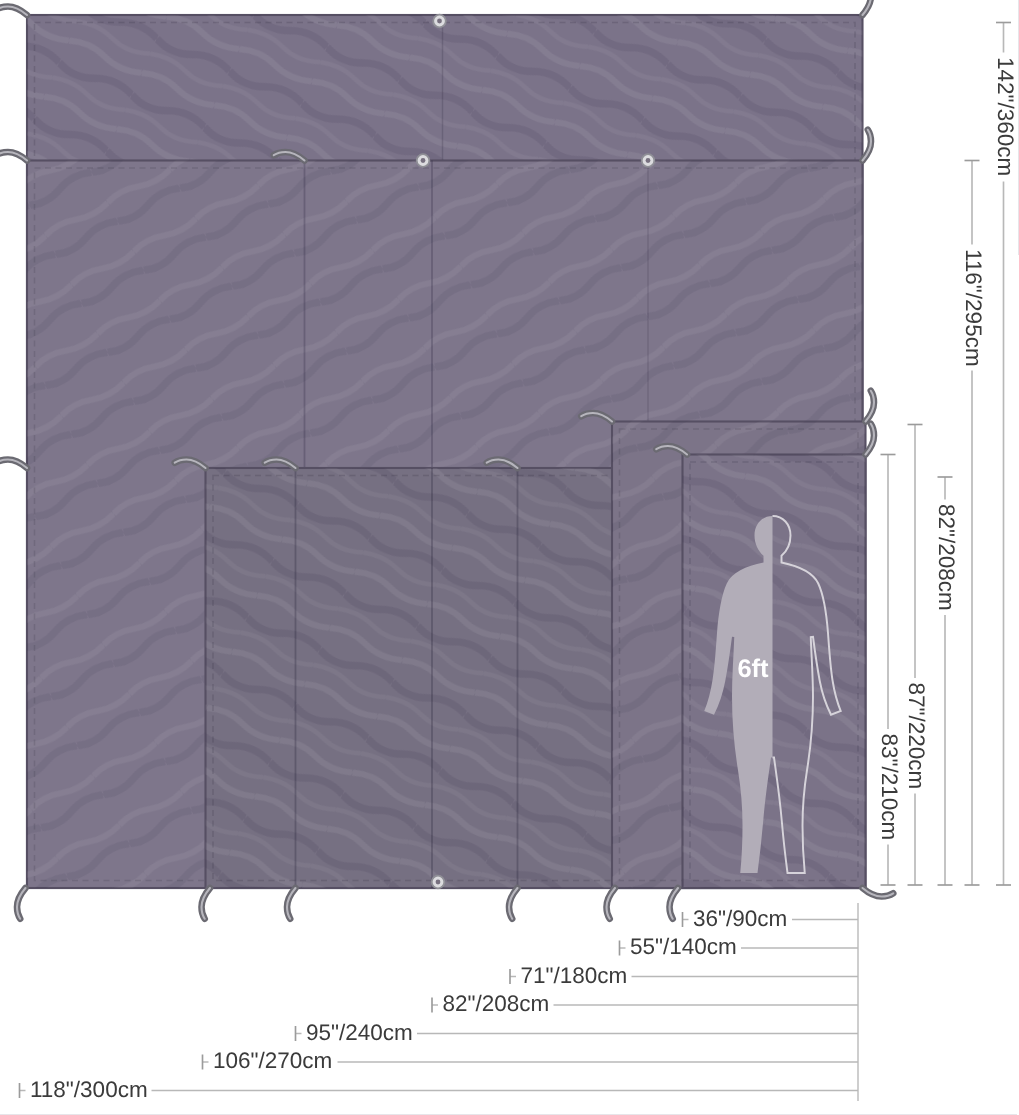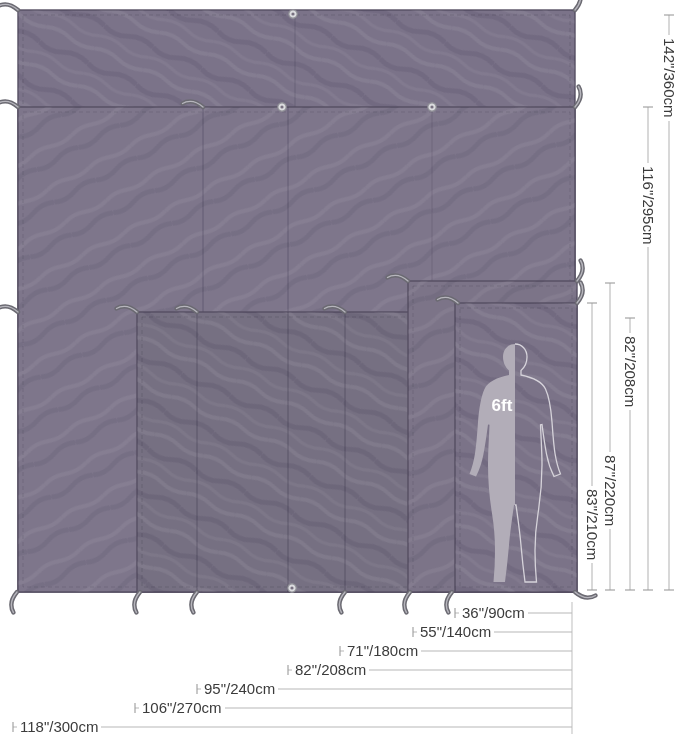--- a/index.html
+++ b/index.html
@@ -10,21 +10,21 @@
   #scene{position:absolute;left:0;top:0;}
   .lab{
     position:absolute;color:#3b3b3b;font-size:15px;line-height:18px;
     background:#ffffff;white-space:nowrap;padding:0 3px;
   }
   .vlab{
     writing-mode:vertical-rl;padding:3px 0;width:18px;text-align:left;
   }
   .figlab{
     position:absolute;color:#ffffff;font-weight:bold;font-size:17px;
-    background:transparent;text-align:center;
+    background:transparent;text-align:center;margin-top:40px;
   }
 </style>
 </head>
 <body>
 
 <div id="stage">
 
 <svg id="scene" width="679" height="743" viewBox="0 0 679 743">
   <defs>
     <pattern id="crinkle" width="53" height="41" patternUnits="userSpaceOnUse" patternTransform="rotate(24)">

